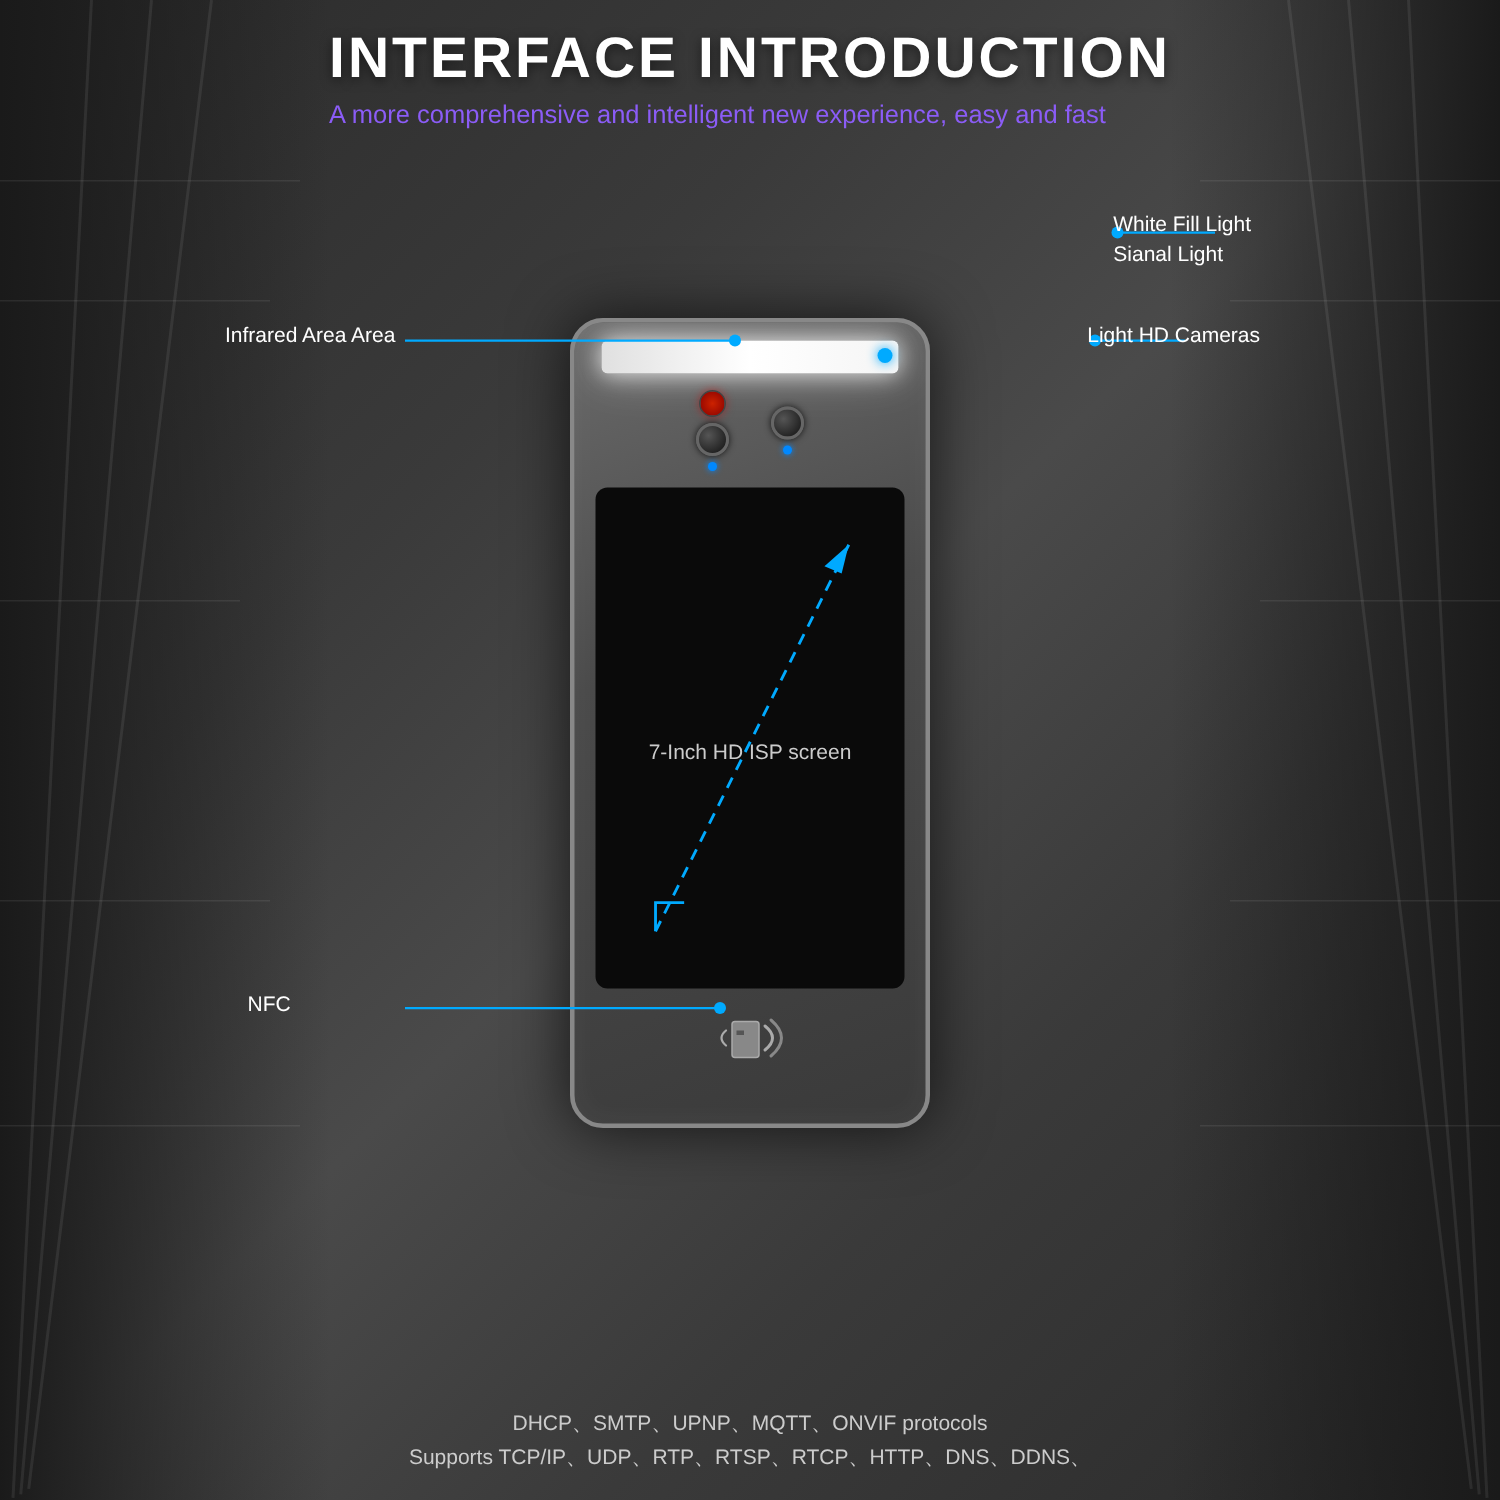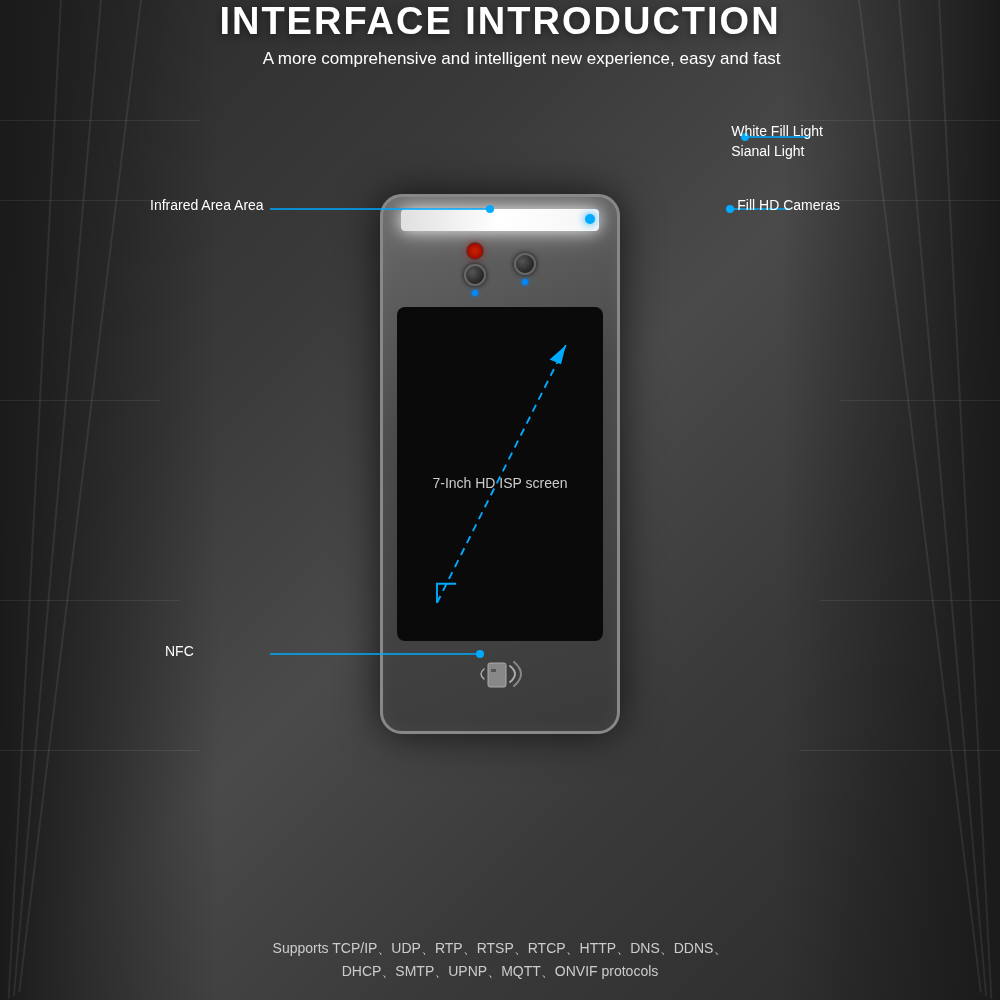--- a/index.html
+++ b/index.html
@@ -44,34 +44,35 @@
     
     .content {
       position: absolute;
       inset: 0;
       display: flex;
       flex-direction: column;
       align-items: center;
     }
 
     .title-section {
-      text-align: right;
+      margin-top: 18px;
+      text-align: left;
     }
 
     .main-title {
       font-size: 38px;
       font-weight: 900;
       color: #ffffff;
       letter-spacing: 2px;
       text-shadow: 0 2px 8px rgba(0,0,0,0.5);
     }
 
     .subtitle {
       font-size: 17px;
-      color: #ffffff;
+      color: #8b5cf6;
       margin-top: 6px;
       font-weight: 400;
     }
 
     
     .device-area {
       position: relative;
       width: 700px;
       height: 760px;
       margin-top: 15px;
@@ -341,31 +342,31 @@
           <rect x="21" y="20" width="5" height="3" fill="#555"></rect>
 
           <path d="M40,17 Q50,25 40,33" fill="none" stroke="#aaa" stroke-width="2" stroke-linecap="round"></path>
           <path d="M44,13 Q58,25 44,37" fill="none" stroke="#888" stroke-width="2" stroke-linecap="round"></path>
 
           <path d="M14,20 Q8,25 14,30" fill="none" stroke="#aaa" stroke-width="1.5" stroke-linecap="round"></path>
         </svg>
       </div>
     </div>
 
-    <div class="ann-label" style="right:27px; top:38px;">
+    <div class="ann-label" style="right:16px; top:38px;">
       <span>White Fill Light</span><br>
       <span>Sianal Light</span>
     </div>
 
-    <div class="ann-label" style="right:10px; top:112px;">Fill HD Cameras</div>
+    <div class="ann-label" style="right:10px; top:112px;">Light HD Cameras</div>
 
     <div class="ann-label" style="left:0px; top:112px;">Infrared Area Area</div>
 
     <div class="ann-label" style="left:15px; top:558px;">NFC</div>
 
   </div>
 
   <div class="protocols">
+    <div>DHCP、SMTP、UPNP、MQTT、ONVIF protocols</div>
     <div>Supports TCP/IP、UDP、RTP、RTSP、RTCP、HTTP、DNS、DDNS、</div>
-    <div>DHCP、SMTP、UPNP、MQTT、ONVIF protocols</div>
   </div>
 
 </div>
 
 </body></html>

